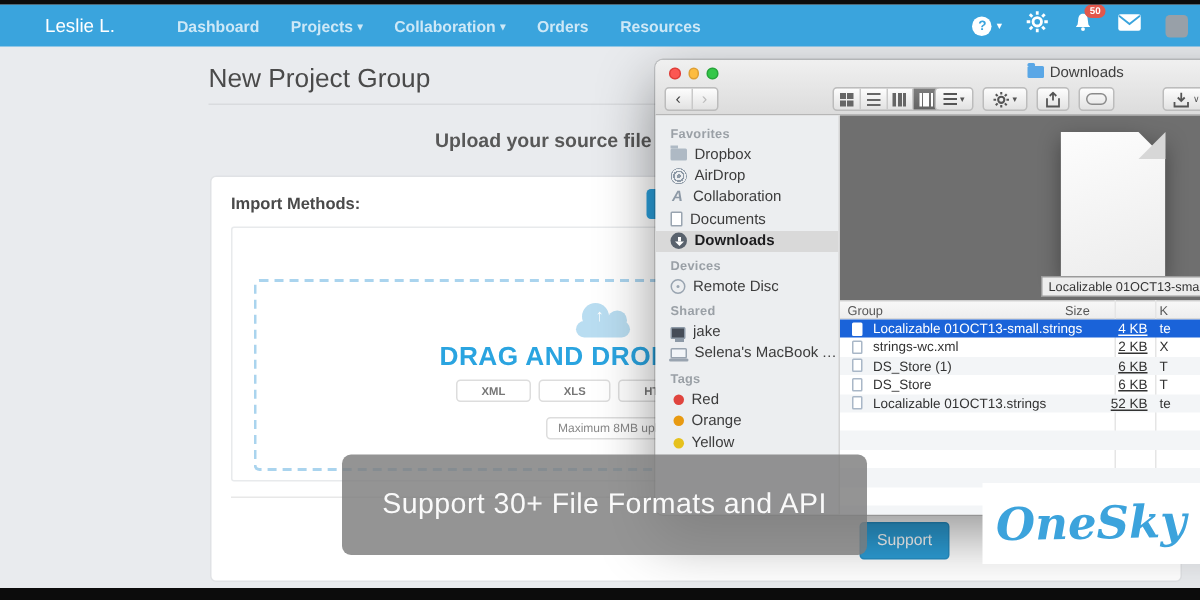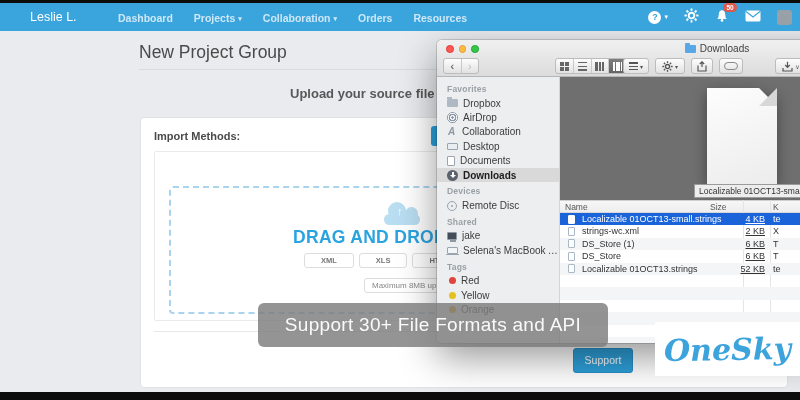--- a/index.html
+++ b/index.html
@@ -54,23 +54,23 @@
   .max-badge { position:absolute; left:223px; top:160px; background:#fff; border:1px solid #ddd; border-radius:3px;
                font-size:8px; color:#888; padding:2px 7px; white-space:nowrap; }
   .card-rule { position:absolute; left:13px; top:213px; width:602px; height:1px; background:#e8e8e8; }
   .back-btn { position:absolute; left:30px; top:231px; width:52px; height:26px; background:#fff;
               border:1px solid #d8d8d8; border-radius:3px; font-size:11px; color:#555; text-align:center;
               line-height:24px; cursor:pointer; }
   .continue-btn { position:absolute; left:432px; top:230px; width:60px; height:25px; background:#2d9fd8;
                   border:1px solid #2790c6; border-radius:3px; font-size:10.5px; color:#fff; text-align:center;
                   line-height:23px; cursor:pointer; }
 
-  .caption { position:absolute; left:228px; top:303px; width:350px; height:44px; background:rgba(125,125,125,.82);
+  .caption { position:absolute; left:228px; top:303px; width:350px; height:67px; background:rgba(125,125,125,.82);
              border-radius:6px; z-index:8; color:rgba(255,255,255,.95); font-size:19px; letter-spacing:.3px;
-             display:flex; align-items:center; justify-content:center; white-space:nowrap;margin-left:30px; }
+             display:flex; align-items:center; justify-content:center; white-space:nowrap; }
 
   .brand-box { position:absolute; left:655px; top:322px; width:145px; height:54px; background:#fff; z-index:7;
                display:flex; align-items:center; justify-content:center; }
   .brand-text { font-family:"DejaVu Serif", serif; font-style:italic; font-weight:700; font-size:30px;
                 color:#3ca3dc; transform:rotate(-1deg); }
 
   
   .finder { position:absolute; left:437px; top:40px; width:560px; height:303px; z-index:5; background:#fff;
             border-radius:5px; overflow:hidden; box-shadow:0 14px 38px rgba(0,0,0,.42), 0 0 0 1px rgba(0,0,0,.15); }
   .chrome { position:absolute; top:0; left:0; right:0; height:37px; background:linear-gradient(#f0f0f0,#dcdcdc);
@@ -323,24 +323,20 @@
         </div>
         <div class="sb-item">
           <span class="sic sic-airdrop"></span>
           <span class="sb-label">AirDrop</span>
         </div>
         <div class="sb-item">
           <span class="sic sic-apps"></span>
           <span class="sb-label">Collaboration</span>
         </div>
         <div class="sb-item">
-          <span class="sic sic-desktop"></span>
-          <span class="sb-label">Desktop</span>
-        </div>
-        <div class="sb-item">
           <span class="sic sic-document"></span>
           <span class="sb-label">Documents</span>
         </div>
         <div class="sb-item sel">
           <span class="sic sic-downloads"></span>
           <span class="sb-label">Downloads</span>
         </div>
         <div class="sb-header">Devices</div>
         <div class="sb-item">
           <span class="sic sic-disc"></span>
@@ -354,39 +350,39 @@
         <div class="sb-item">
           <span class="sic sic-laptop"></span>
           <span class="sb-label">Selena's MacBook Air</span>
         </div>
         <div class="sb-header">Tags</div>
         <div class="sb-item">
           <span class="sic sic-tag" style="background: rgb(224, 68, 62);"></span>
           <span class="sb-label">Red</span>
         </div>
         <div class="sb-item">
+          <span class="sic sic-tag" style="background: rgb(232, 154, 17);"></span>
+          <span class="sb-label">Orange</span>
+        </div>
+        <div class="sb-item">
           <span class="sic sic-tag" style="background: rgb(230, 193, 29);"></span>
           <span class="sb-label">Yellow</span>
-        </div>
-        <div class="sb-item">
-          <span class="sic sic-tag" style="background: rgb(232, 154, 17);"></span>
-          <span class="sb-label">Orange</span>
         </div>
       </div>
 
     <div class="coverflow">
       <div class="docicon">
         <div class="docpage"></div>
           <div class="docfold"></div>
       </div>
     </div>
     <div class="preview-label">Localizable 01OCT13-small.strin</div>
 
     <div class="fheader">
-      <span class="fh-name">Name</span>
+      <span class="fh-name">Group</span>
       <span class="fh-size">Size</span>
       <span class="fh-kind">K</span>
     </div>
     <div class="coldiv" style="left:306px"></div>
     <div class="coldiv" style="left:333px"></div>
     <div class="frows" id="file-rows">
         <div class="frow sel">
           <span class="ficon"></span>
           <span class="fname">Localizable 01OCT13-small.strings</span>
           <span class="fsize">4 KB</span>

